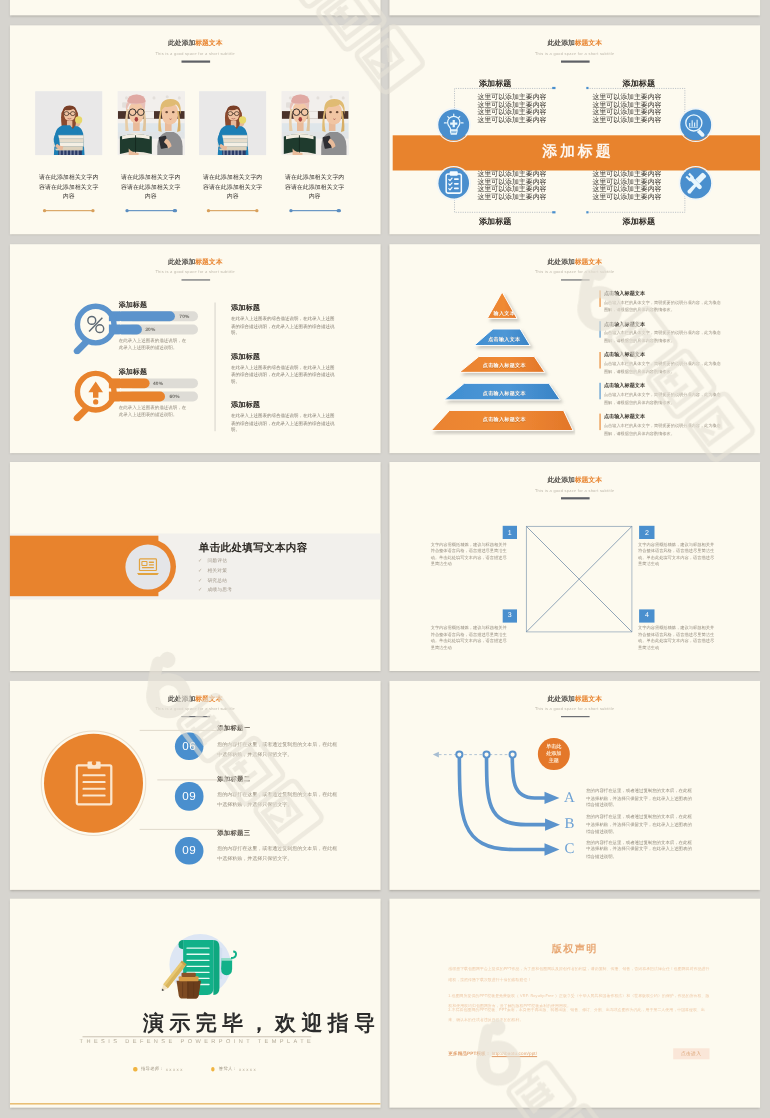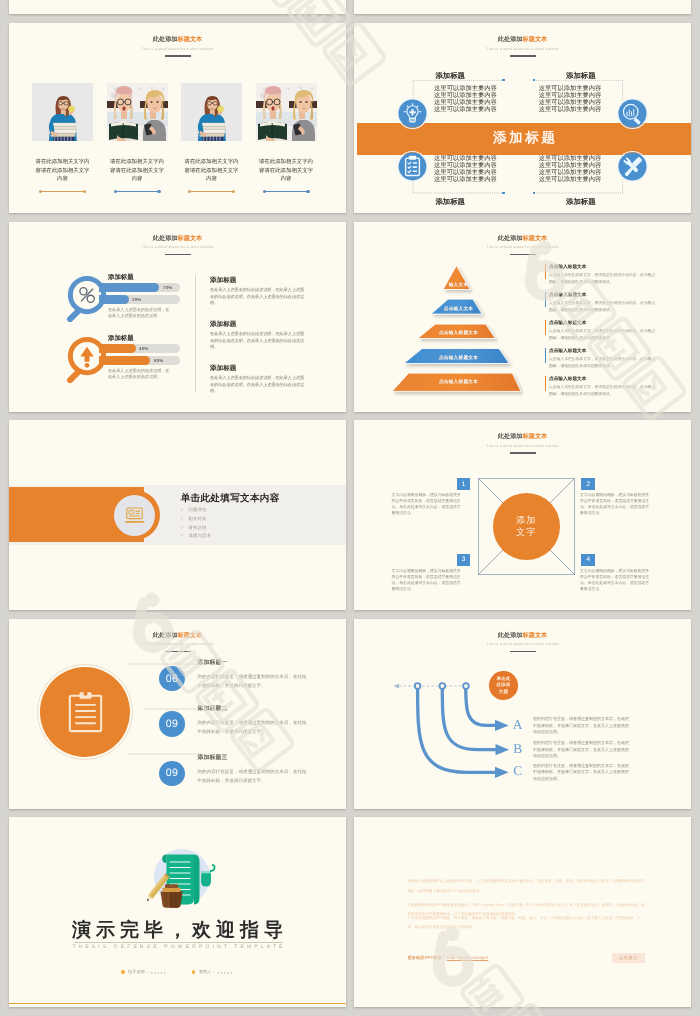--- a/index.html
+++ b/index.html
@@ -170,21 +170,21 @@
 #s8 .ab.l1{left:155.7px;top:99px}
 #s8 .ab.l2{left:155.7px;top:123.3px}
 #s8 .ab.l3{left:155.7px;top:145.9px}
 #s8 .at{position:absolute;left:178.9px;width:99px;font-size:4px;line-height:6.4px;color:#8e8779}
 #s8 .at.t1{top:97.6px}#s8 .at.t2{top:121.9px}#s8 .at.t3{top:144.5px}
 </style>
 <style>
 
 #s9{background:#fdfaef}
 #s9 .ty-ill{position:absolute;left:126px;top:27px}
-#s9 .ty-title{position:absolute;left:0;right:0;top:103px;text-align:center;font-size:19px;
+#s9 .ty-title{position:absolute;left:0;right:0;top:103px;text-align:right;font-size:19px;
    font-weight:700;color:#2c2c2c;letter-spacing:5px;line-height:22px;text-indent:5px}
 #s9 .ty-rule{position:absolute;left:66px;top:124.5px;width:208px;height:.6px;background:#cfc8b8}
 #s9 .ty-sub{position:absolute;left:0;right:0;top:126px;text-align:center;font-size:5.1px;
    color:#b4ab99;letter-spacing:3.1px;line-height:8px;text-indent:3px}
 #s9 .ty-meta{position:absolute;left:0;right:0;top:152px;display:flex;justify-content:center;gap:25px;
    font-size:4px;color:#a09684}
 #s9 .ty-meta .m{display:inline-flex;align-items:center;white-space:nowrap}
 #s9 .ty-meta .dot{width:3.4px;height:3.4px;border-radius:50%;background:#f0b441;margin-right:3.4px;display:block}
 #s9 .ty-meta b{font-weight:400;letter-spacing:.2px}
 #s9 .ty-meta em{font-style:normal;letter-spacing:1.3px;margin-left:1.5px;color:#b7ad99}
@@ -679,24 +679,20 @@
     <div class="bar"></div>
   </div>
 
   <svg class="diag" viewBox="0 0 97 97" width="97" height="97">
     <g stroke="#7a93ad" stroke-width=".75" fill="none">
       <path d="M.4 .4 H96.6 V96.6 H.4 Z"></path>
       <path d="M.4 .4 L96.6 96.6"></path>
       <path d="M96.6 .4 L.4 96.6"></path>
     </g>
   </svg>
-  <div class="ocirc">
-    <span>添加</span>
-    <span>文字</span>
-  </div>
 
   <div class="nb n1">1</div>
   <div class="nb n2">2</div>
   <div class="nb n3">3</div>
   <div class="nb n4">4</div>
 
   <div class="bd d1">文字内容需概括精炼，建议与标题相关并符合整体语言风格，语言描述尽量简洁生动。单击此处填写文本内容，语言描述尽量简洁生动</div>
   <div class="bd d2">文字内容需概括精炼，建议与标题相关并符合整体语言风格，语言描述尽量简洁生动。单击此处填写文本内容，语言描述尽量简洁生动</div>
   <div class="bd d3">文字内容需概括精炼，建议与标题相关并符合整体语言风格，语言描述尽量简洁生动。单击此处填写文本内容，语言描述尽量简洁生动</div>
   <div class="bd d4">文字内容需概括精炼，建议与标题相关并符合整体语言风格，语言描述尽量简洁生动。单击此处填写文本内容，语言描述尽量简洁生动</div>
@@ -847,20 +843,21 @@
     <span class="m">
       <i class="dot"></i>
       <b>答辩人：</b>
       <em>xxxxx</em>
     </span>
   </div>
   <div class="ty-bottom"></div>
 </div>
 
 <div class="slide c2 r5" id="s10">
+  <div class="cw-title">版权声明</div>
   <div class="cw-p p0">感谢您下载包图网平台上提供的PPT作品，为了您和包图网以及原创作者的利益，请勿复制、传播、销售，否则将承担法律责任！包图网将对作品进行维权，按照传播下载次数进行十倍的索取赔偿！</div>
   <div class="cw-p p1">1.包图网所提供的PPT模板是免费版权（ VRF: Royalty-Free ）正版享受《中华人民共和国著作权法》和《世界版权公约》的保护，作品的所有权、版权和使用权均归包图网所有，没了解的版权PPT模板素材的使用用权。</div>
   <div class="cw-p p2">2.不得将包图网的PPT模板、PPT素材，本身用于再出版、转着出版、销售、修订、分割、出布或企图作为凡此，用于第二人使用，中国将侵权、出来、确认本的任或者违反自己不的的权利。</div>
   <div class="cw-link">
     <span>更多精品PPT模板：</span><u>http://ibaotu.com/ppt/</u>
   </div>
   <div class="cw-btn">点击进入</div>
 </div>
 
 <div class="slide c1 r0"></div>

